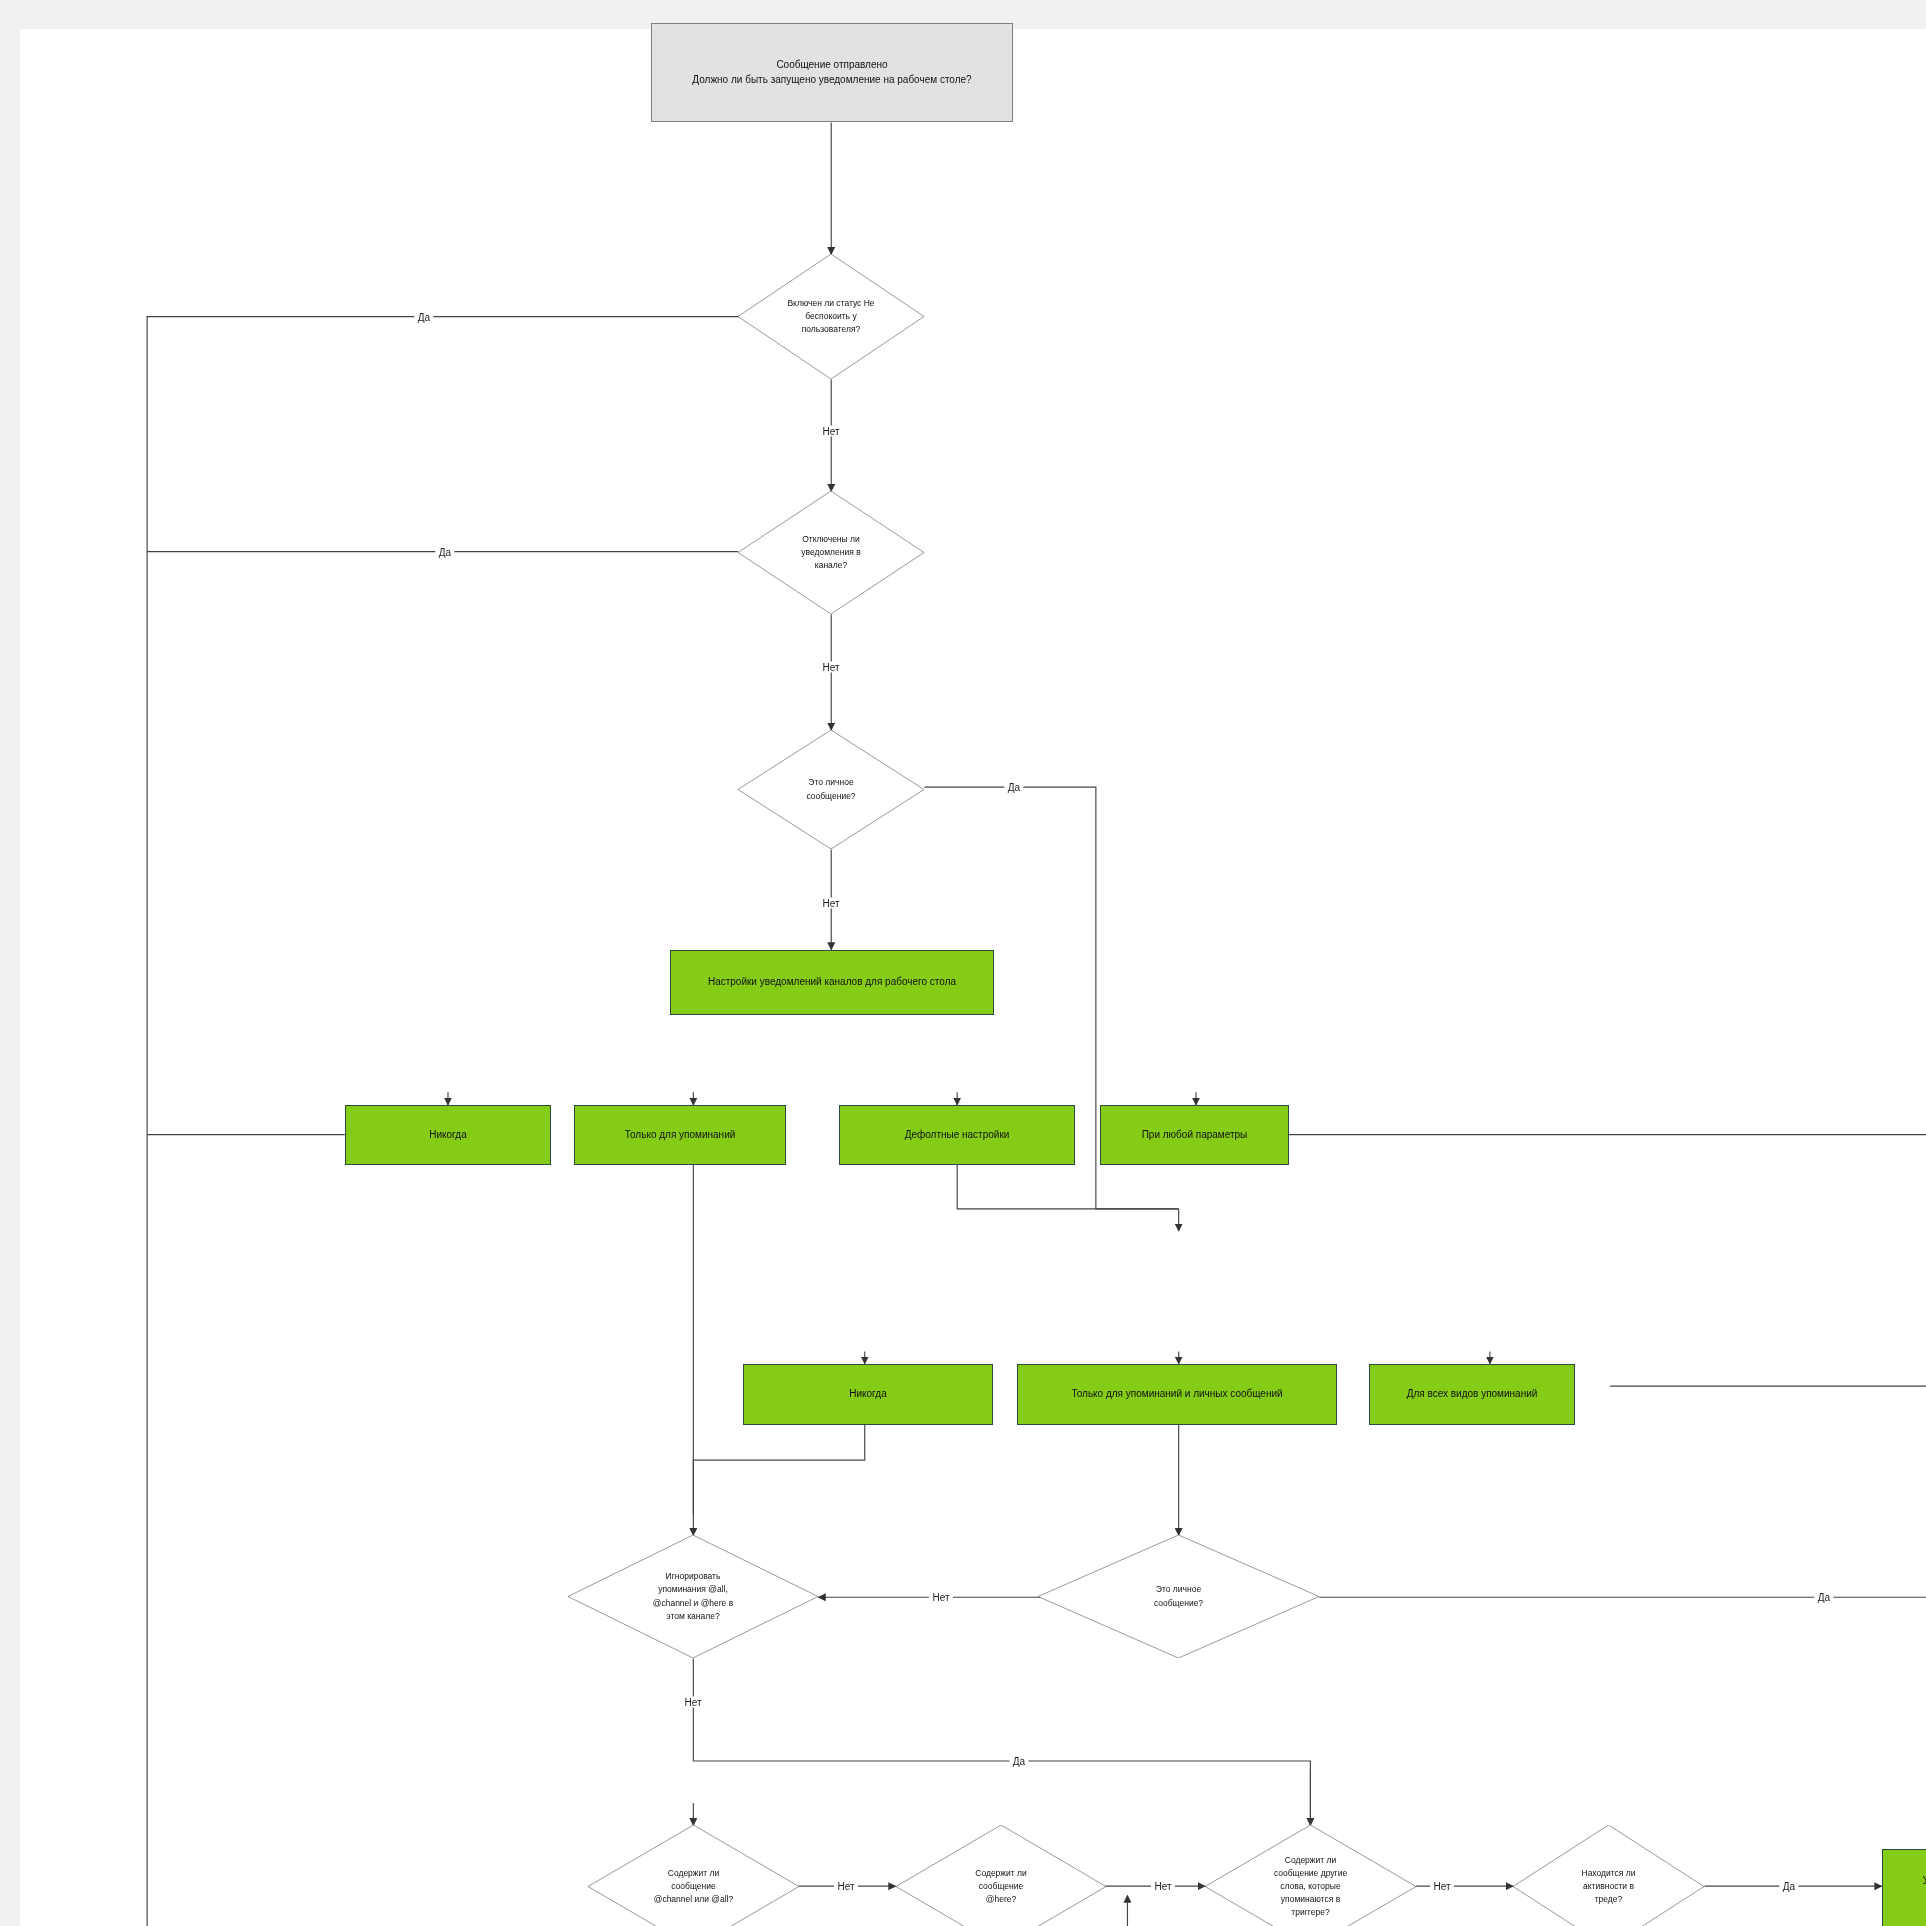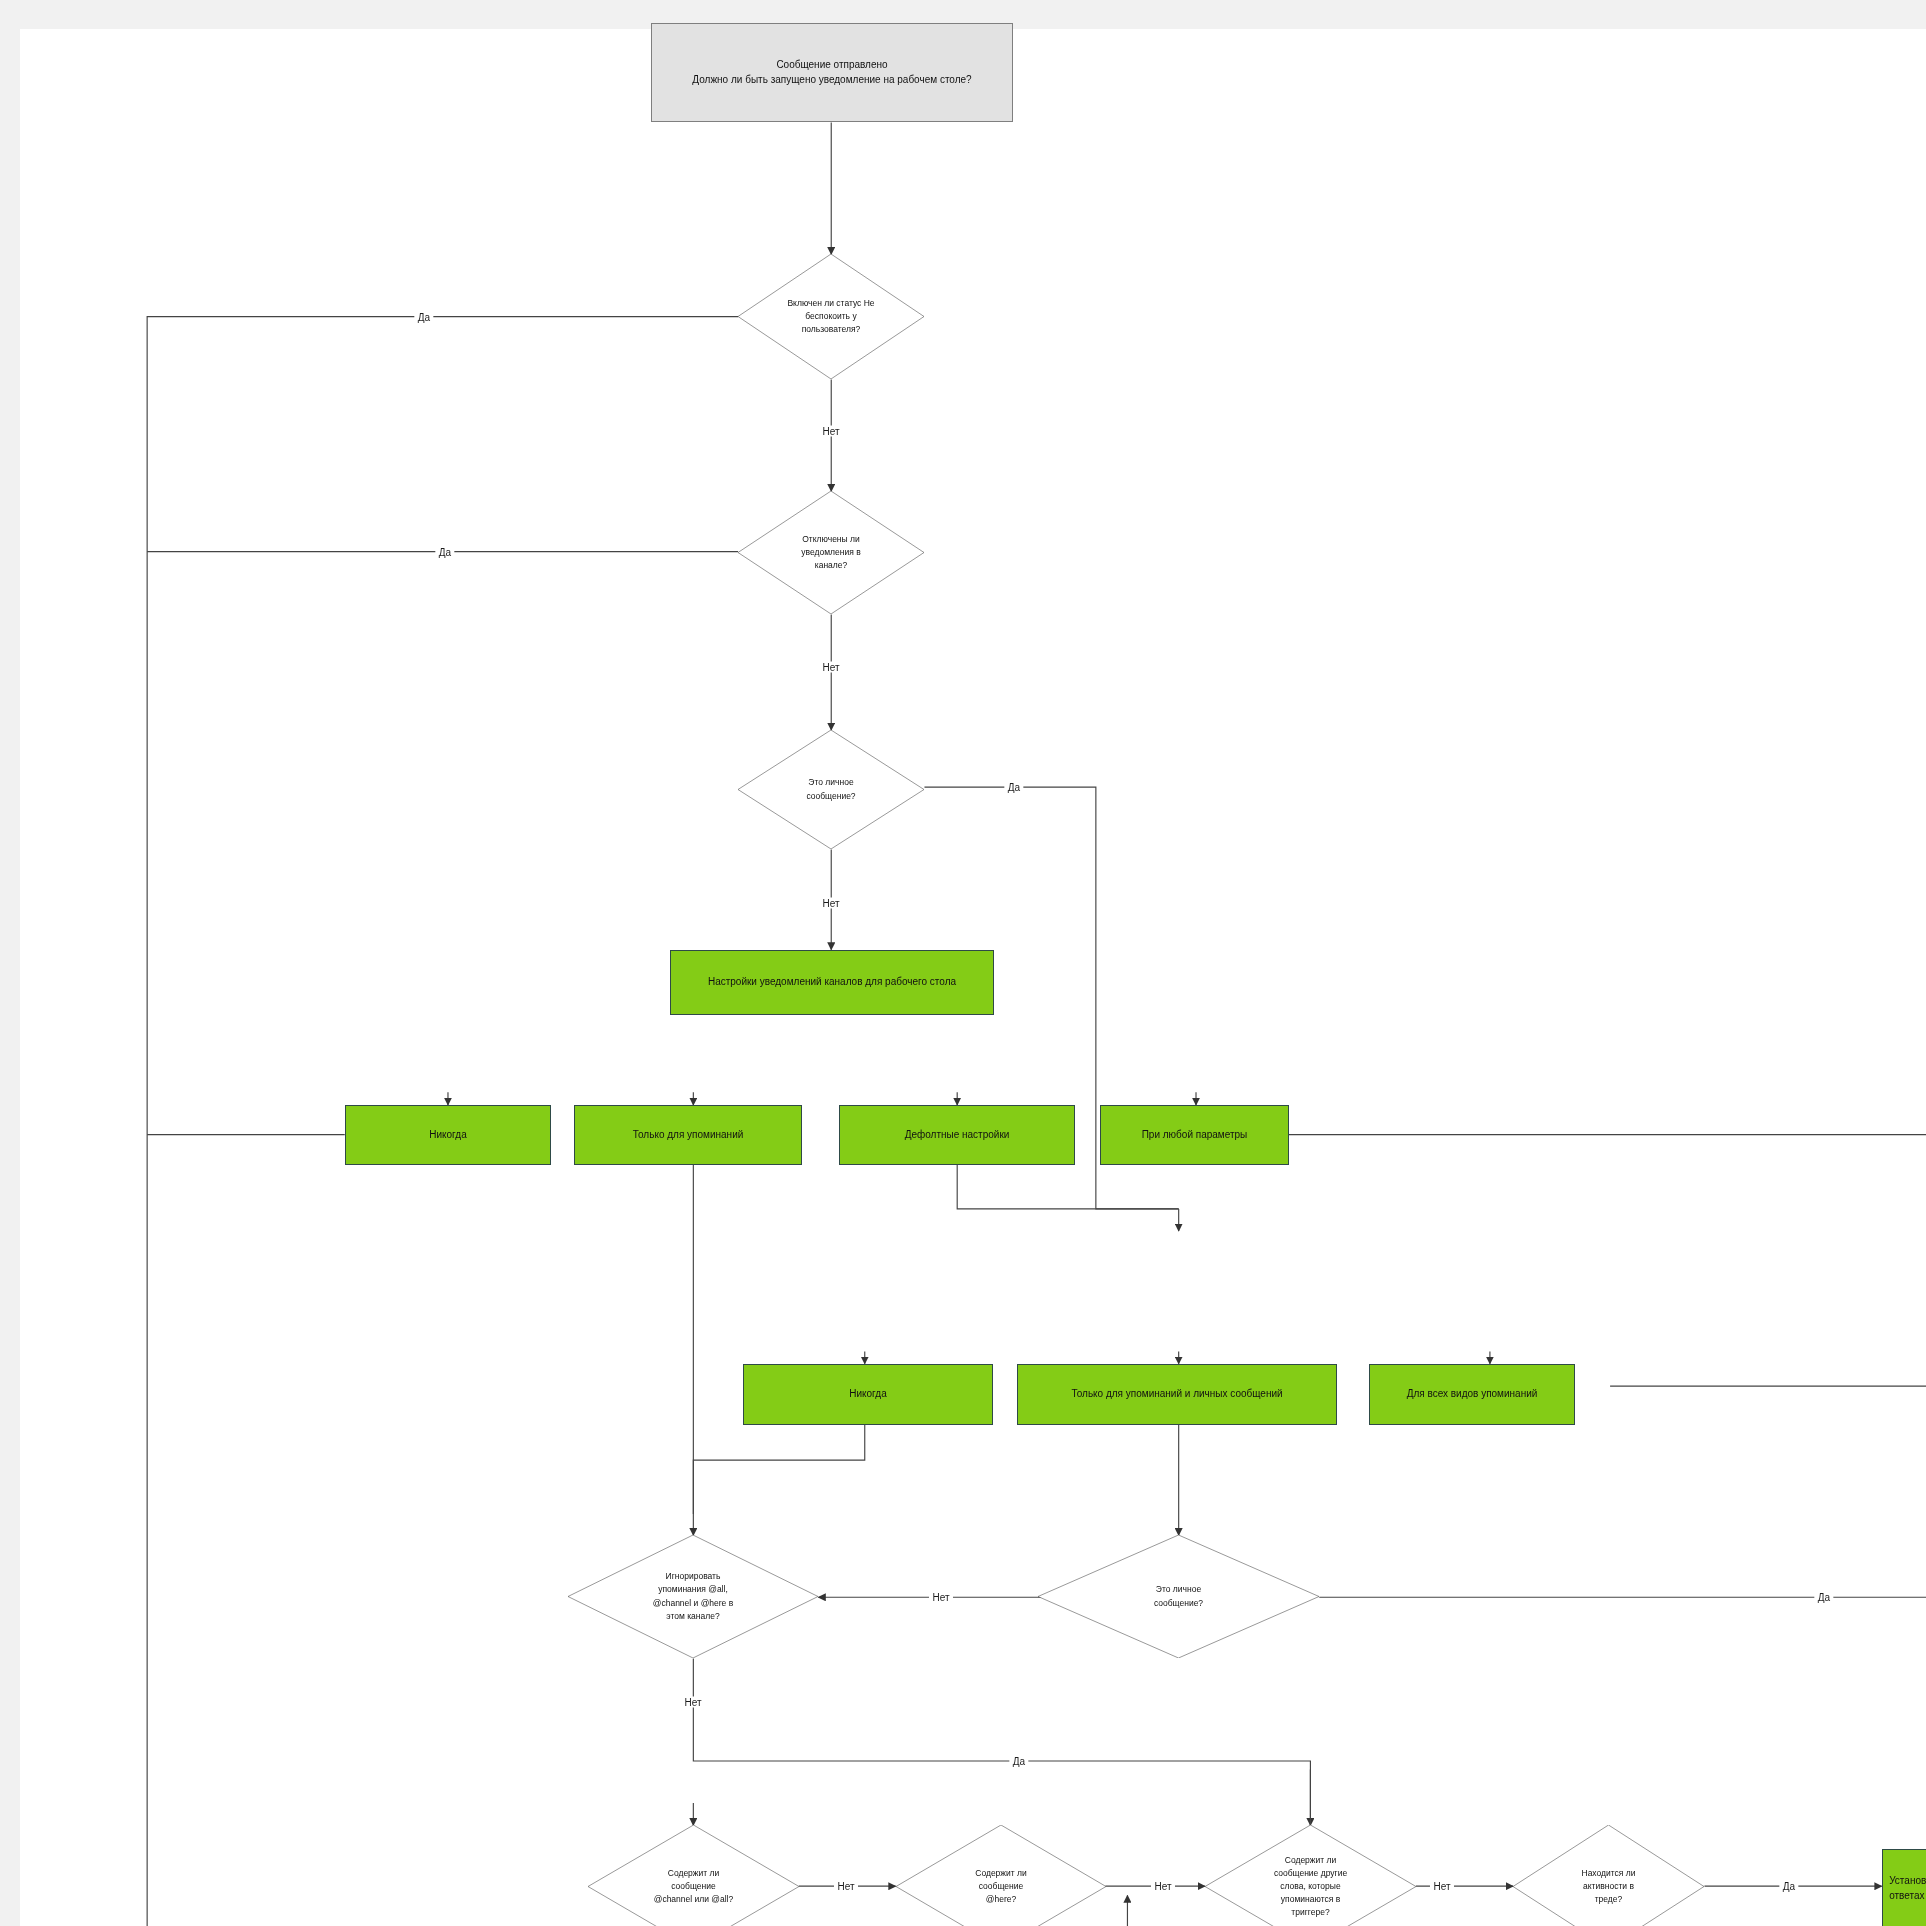--- a/index.html
+++ b/index.html
@@ -3,21 +3,21 @@
 <meta charset="utf-8">
 <title>Desktop Notification Decision Flowchart</title>
 <style>
   html,body{margin:0;padding:0;background:#f1f1f1;}
   body{font-family:"Liberation Sans","DejaVu Sans",sans-serif;}
   #page{position:relative;width:2840px;height:2560px;background:#f1f1f1;overflow:hidden;}
   #canvas{position:absolute;left:20.4px;top:29px;width:2800px;height:2500px;background:#ffffff;}
   #edge-layer{position:absolute;left:0;top:0;width:2840px;height:2560px;pointer-events:none;}
 
   .node{position:absolute;box-sizing:border-box;display:flex;align-items:center;
-        justify-content:center;text-align:left;line-height:1.45;color:#111111;}
+        justify-content:center;text-align:right;line-height:1.45;color:#111111;}
 
   .proc{border:1.2px solid #2e4a47;background:#84cc16;font-size:10px;padding:3.9px 6.2px;}
   .start{border:1.2px solid #7f7f7f;background:#e2e2e2;font-size:10px;padding:3.9px 7px;}
 
   .dec{position:absolute;display:flex;align-items:center;justify-content:center;}
   .dec > .dec-shape{position:absolute;left:0;top:0;width:100%;height:100%;}
   .dec > .dec-txt{position:relative;z-index:2;font-size:8.5px;line-height:1.55;
                   color:#111;text-align:center;padding:0 3.1px;box-sizing:border-box;}
 
   .elabel{position:absolute;font-size:10px;color:#1c1c1c;background:#ffffff;
@@ -165,21 +165,21 @@
     <span class="dec-txt" style="max-width:85px;">Это личное сообщение?</span>
   </div>
 
   <div class="node proc" style="left:670px;top:950px;width:324px;height:65px;">
     <span>Настройки уведомлений каналов для рабочего стола</span>
   </div>
 
   <div class="node proc" style="left:345px;top:1105px;width:206px;height:60px;">
     <span>Никогда</span>
   </div>
-  <div class="node proc" style="left:574px;top:1105px;width:228px;height:60px;">
+  <div class="node proc" style="left:574px;top:1105px;width:212px;height:60px;">
     <span>Только для упоминаний</span>
   </div>
   <div class="node proc" style="left:839px;top:1105px;width:236px;height:60px;">
     <span>Дефолтные настройки</span>
   </div>
   <div class="node proc" style="left:1100px;top:1105px;width:189px;height:60px;">
     <span>При любой параметры</span>
   </div>
 
 

